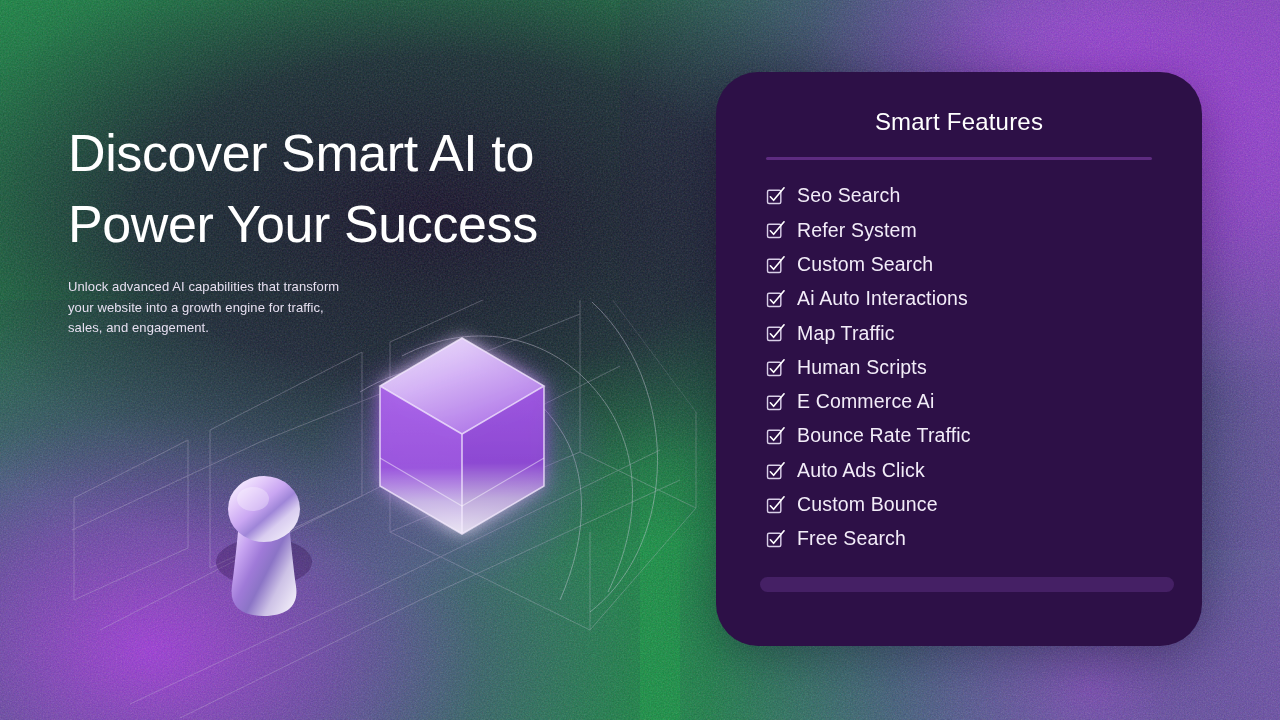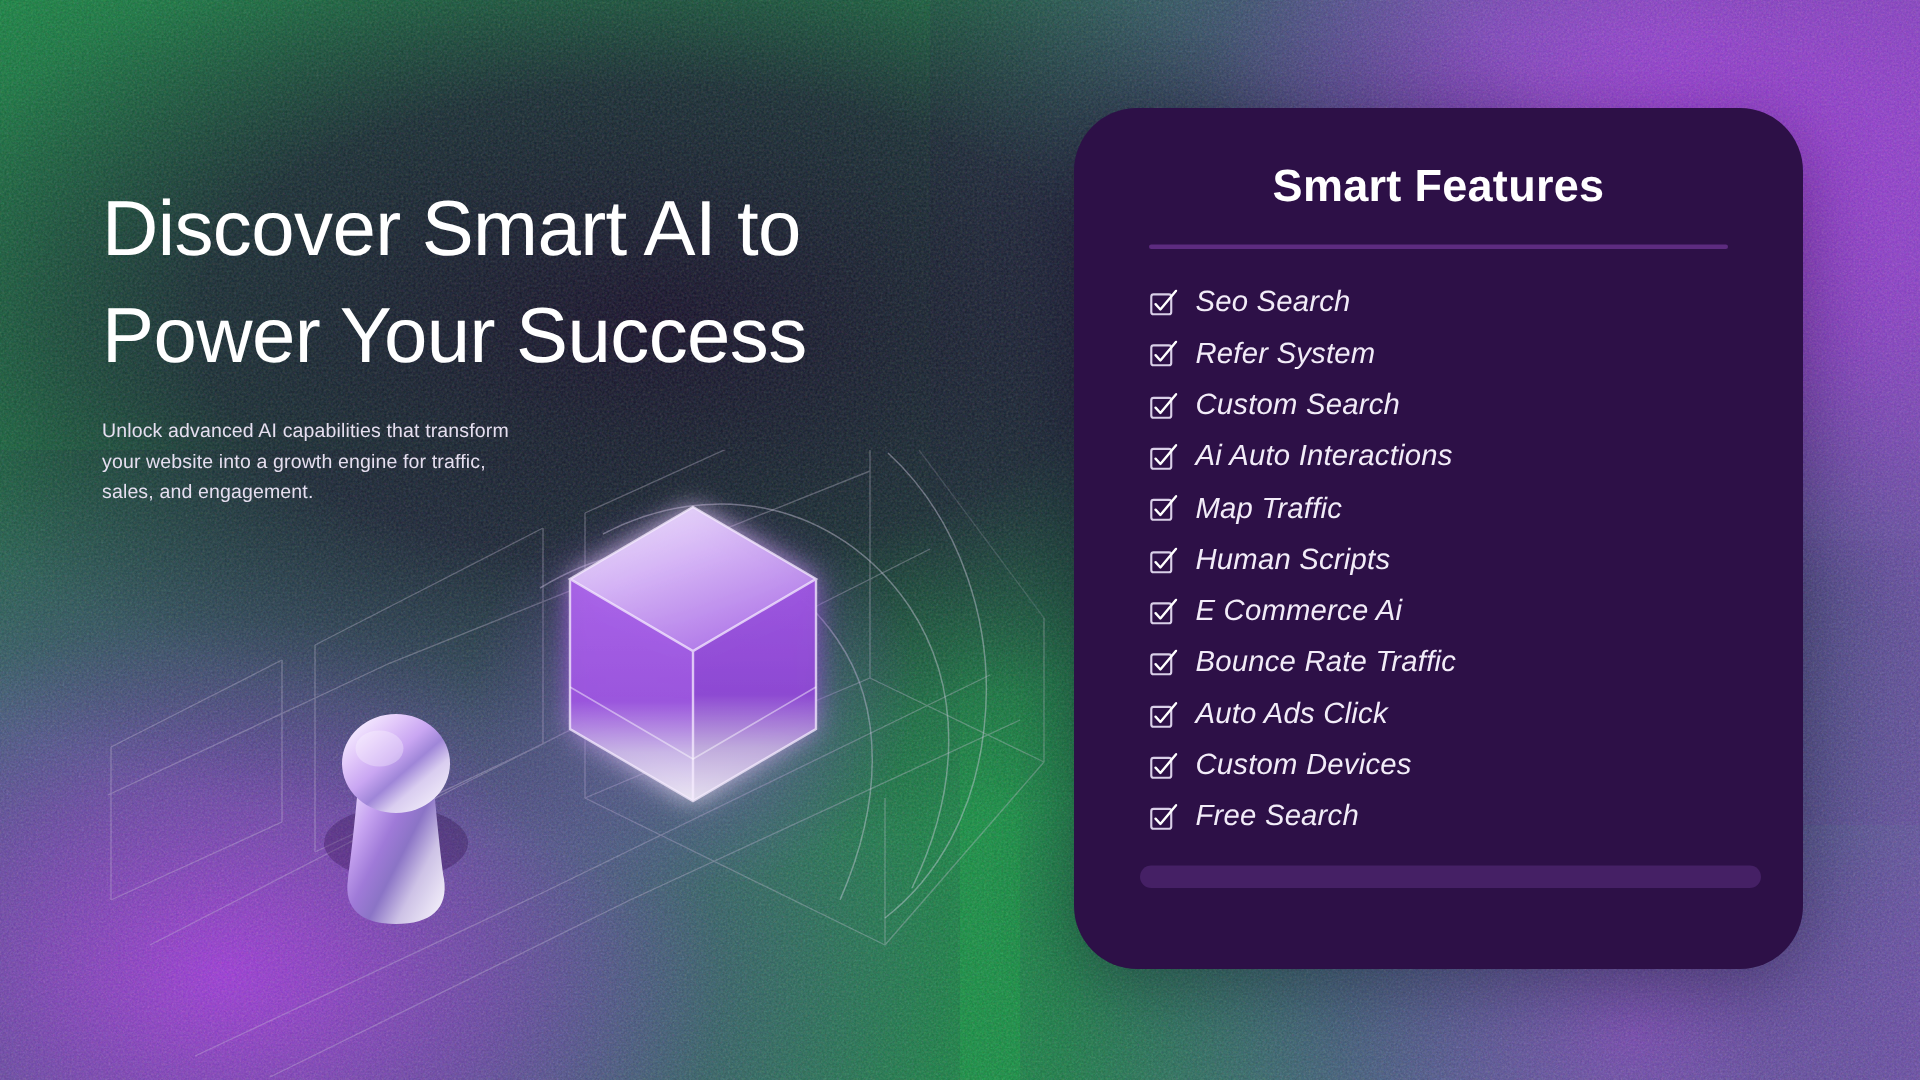--- a/index.html
+++ b/index.html
@@ -81,27 +81,27 @@
   
   #features-card {
     position:absolute; left:716px; top:72px; width:486px; height:574px;
     background:#2d1047;
     border-radius:42px;
     box-shadow:0 10px 50px rgba(10,0,25,0.35);
     overflow:hidden;
   }
   #card-title {
     margin-top:36px; text-align:center;
-    font-size:30px; color:#ffffff; font-weight:700; letter-spacing:0.2px;
+    font-size:24px; color:#ffffff; font-weight:400; letter-spacing:0.2px;
   }
   #card-divider {
     width:386px; height:3px; margin:21px auto 0;
     background:#5d2b80; border-radius:2px;
   }
-  #feature-list { margin:19px 0 0 0; padding:0 0 0 50px; list-style:none;font-style:italic; }
+  #feature-list { margin:19px 0 0 0; padding:0 0 0 50px; list-style:none; }
   .feature-item {
     display:flex; align-items:center; gap:12px;
     height:34.3px;
   }
   .check-icon {
     width:19px; height:19px; flex:0 0 19px;
     display:block; margin-top:1px;
   }
   .feature-label {
     font-size:19.5px; color:#f2ecf8; font-weight:400; letter-spacing:0.15px;
@@ -331,21 +331,21 @@
             <rect x="1.6" y="3.4" width="14" height="14" rx="1.6" ry="1.6" fill="none" stroke="#d9cfe8" stroke-width="1.5"></rect>
             <path d="M4.6 10.3 L8.0 14.0 L19.0 0.9" fill="none" stroke="#ffffff" stroke-width="1.7" stroke-linecap="round" stroke-linejoin="round"></path>
           </svg>
           <span class="feature-label">Auto Ads Click</span>
         </li>
         <li class="feature-item">
           <svg class="check-icon" viewBox="0 0 20 20" xmlns="http://www.w3.org/2000/svg">
             <rect x="1.6" y="3.4" width="14" height="14" rx="1.6" ry="1.6" fill="none" stroke="#d9cfe8" stroke-width="1.5"></rect>
             <path d="M4.6 10.3 L8.0 14.0 L19.0 0.9" fill="none" stroke="#ffffff" stroke-width="1.7" stroke-linecap="round" stroke-linejoin="round"></path>
           </svg>
-          <span class="feature-label">Custom Devices</span>
+          <span class="feature-label">Custom Bounce</span>
         </li>
         <li class="feature-item">
           <svg class="check-icon" viewBox="0 0 20 20" xmlns="http://www.w3.org/2000/svg">
             <rect x="1.6" y="3.4" width="14" height="14" rx="1.6" ry="1.6" fill="none" stroke="#d9cfe8" stroke-width="1.5"></rect>
             <path d="M4.6 10.3 L8.0 14.0 L19.0 0.9" fill="none" stroke="#ffffff" stroke-width="1.7" stroke-linecap="round" stroke-linejoin="round"></path>
           </svg>
           <span class="feature-label">Free Search</span>
         </li>
       </ul>
 

